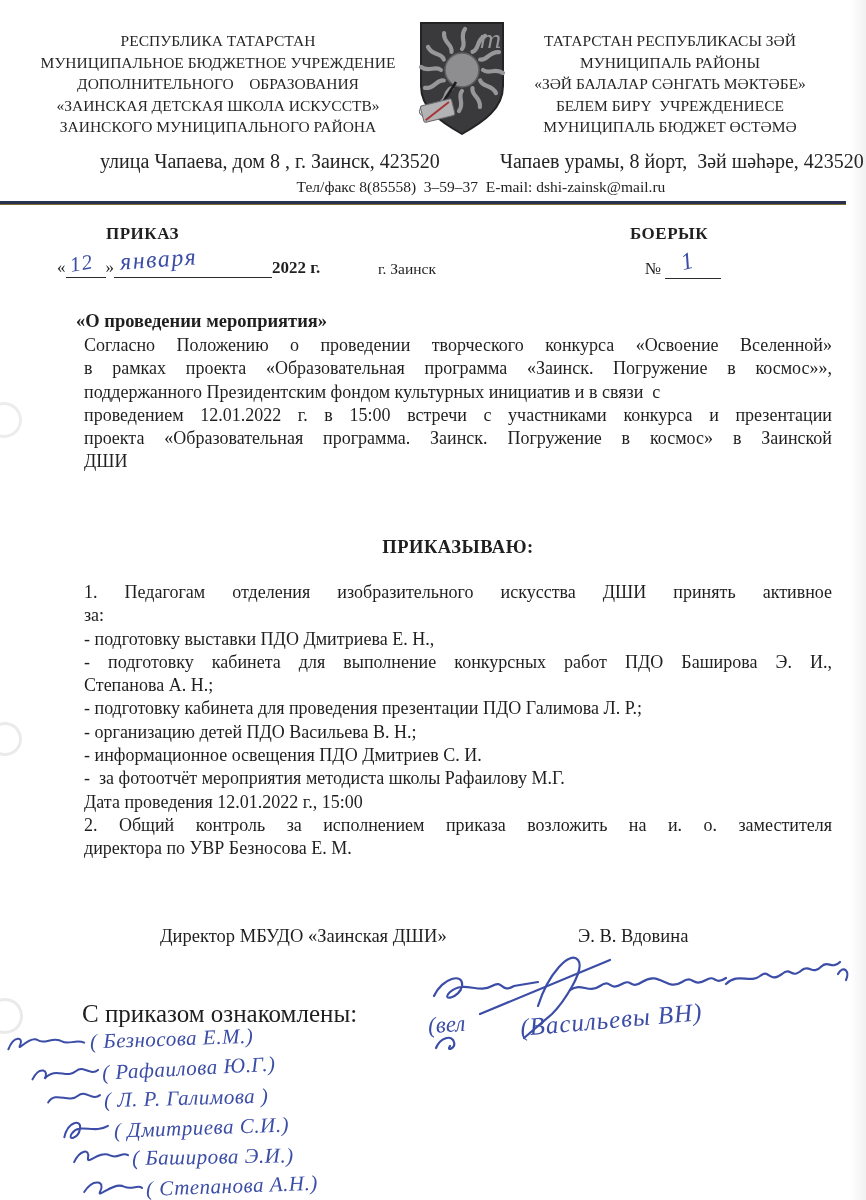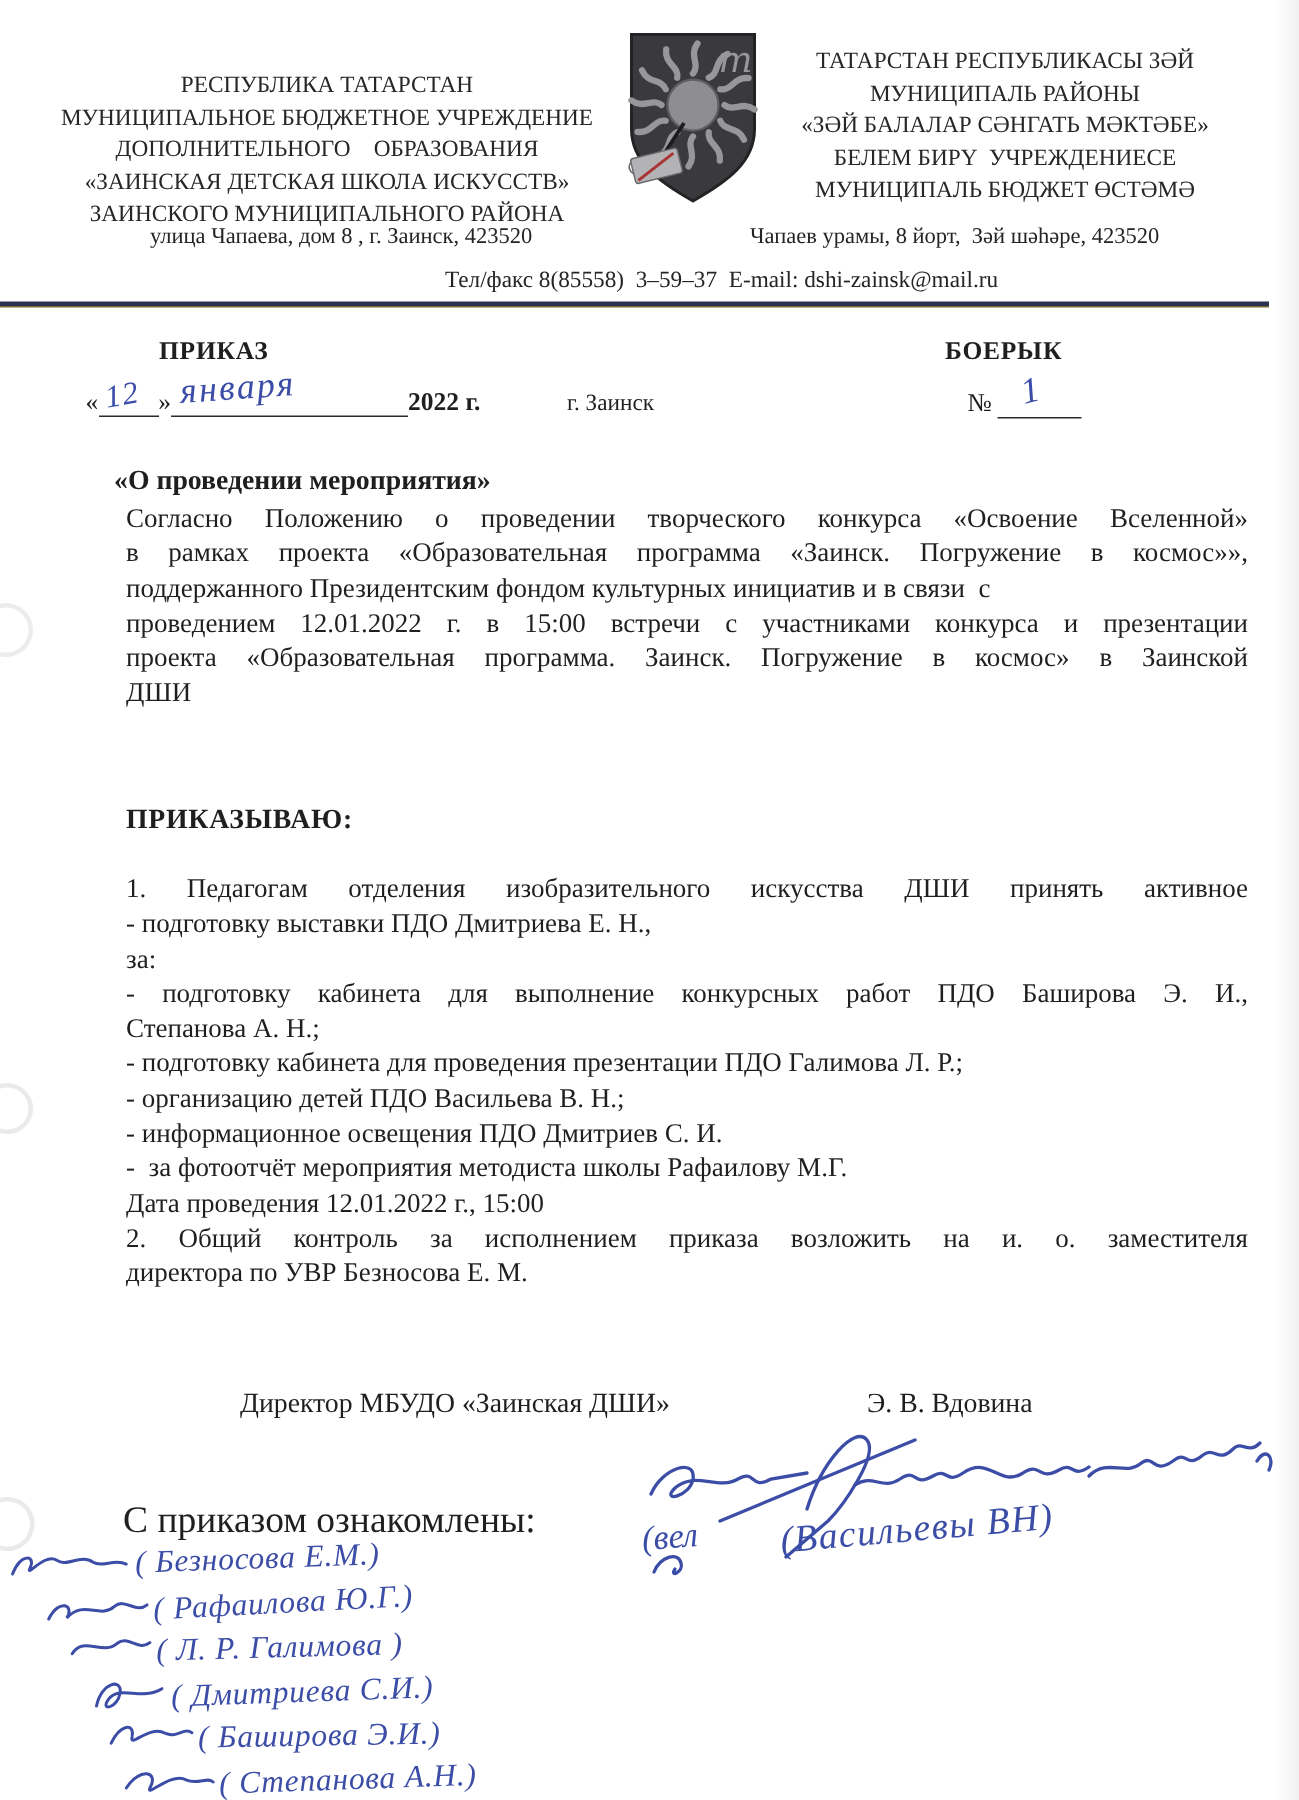--- a/index.html
+++ b/index.html
@@ -2,41 +2,41 @@
 <html><head>
 <meta charset="utf-8">
 <style>
   html,body{margin:0;padding:0;background:#ffffff;}
   .page{position:relative;width:866px;height:1200px;background:#ffffff;overflow:hidden;
         font-family:"Liberation Serif","DejaVu Serif",serif;color:#1f1f1f;}
   .abs{position:absolute;}
   
   .org{width:380px;text-align:center;font-size:15.5px;line-height:21.5px;color:#272727;}
   .org div{white-space:pre-wrap;}
-  .org-left{left:28px;top:30px;margin-top:16px;}
+  .org-left{left:28px;top:30px;}
   .org-right{left:496px;top:30px;width:348px;}
-  .addr{font-size:15px;color:#242424;white-space:pre-wrap;}
+  .addr{font-size:20px;color:#242424;white-space:pre-wrap;}
   .contact{font-size:15.5px;color:#242424;white-space:pre-wrap;}
   .rule{left:0;top:201px;width:846px;height:0;border-top:3.5px solid #2a3150;border-bottom:1px solid #7a6b2e;}
   
   .b{font-weight:bold;}
   .h16{font-size:17px;letter-spacing:.5px;}
   
   .daterow{top:255px;left:57px;font-size:17px;}
   .uline{display:inline-block;border-bottom:1.6px solid #2b2b2b;height:22px;vertical-align:bottom;position:relative;}
   .hw{font-style:italic;color:#3b4da6;font-family:"Liberation Serif","DejaVu Serif",serif;}
   .hw-day{position:absolute;left:4px;top:-4px;font-size:21px;transform:rotate(-10deg);letter-spacing:1px;}
   .hw-month{position:absolute;left:6px;top:-9px;font-size:24px;transform:rotate(-4deg);letter-spacing:1.5px;}
   .hw-num{position:absolute;left:16px;top:-8px;font-size:24px;transform:rotate(-14deg);}
   
   .body-block{left:84px;width:748px;font-size:18px;line-height:23.3px;font-family:Liberation Serif, serif;}
   .ln{white-space:pre-wrap;}
   .jl{text-align:justify;text-align-last:justify;white-space:normal;}
   .subject{left:76px;top:311px;font-size:18.5px;}
-  .resolve{left:84px;top:537px;width:748px;text-align:left;font-size:18.5px;letter-spacing:.5px;}
+  .resolve{left:84px;top:537px;width:748px;text-align:center;font-size:18.5px;letter-spacing:.5px;}
   
   .ackrow{display:flex;align-items:flex-end;height:29.5px;}
   .ackrow .hw-name{font-size:21px;letter-spacing:.5px;white-space:pre-wrap;}
   .sig-svg{flex:0 0 auto;}
   .edge-shadow{right:0;top:0;width:16px;height:1200px;background:linear-gradient(to right,rgba(0,0,0,0),rgba(100,100,100,.09));}
   .crescent{border:3px solid #d9d9d9;border-radius:50%;opacity:.55;background:transparent;}
 </style>
 </head>
 <body>
 
@@ -118,22 +118,22 @@
     <div class="ln">поддержанного Президентским фондом культурных инициатив и в связи  с</div>
     <div class="jl">проведением 12.01.2022 г. в 15:00  встречи с участниками конкурса и презентации</div>
     <div class="jl">проекта «Образовательная программа. Заинск. Погружение в космос» в Заинской</div>
     <div class="ln">ДШИ</div>
   </div>
 
   <div class="abs b resolve">ПРИКАЗЫВАЮ:</div>
 
   <div class="abs body-block" style="top:581px;">
     <div class="jl">1. Педагогам отделения изобразительного искусства ДШИ принять активное</div>
+    <div class="ln">за:</div>
     <div class="ln">- подготовку выставки ПДО Дмитриева Е. Н.,</div>
-    <div class="ln">за:</div>
     <div class="jl">- подготовку кабинета для выполнение конкурсных работ ПДО Баширова Э. И.,</div>
     <div class="ln">Степанова А. Н.;</div>
     <div class="ln">- подготовку кабинета для проведения презентации ПДО Галимова Л. Р.;</div>
     <div class="ln">- организацию детей ПДО Васильева В. Н.;</div>
     <div class="ln">- информационное освещения ПДО Дмитриев С. И.</div>
     <div class="ln">-  за фотоотчёт мероприятия методиста школы Рафаилову М.Г.</div>
     <div class="ln">Дата проведения 12.01.2022 г., 15:00</div>
     <div class="jl">2. Общий контроль за исполнением приказа возложить на и. о. заместителя</div>
     <div class="ln">директора по УВР Безносова Е. М.</div>
   </div>

